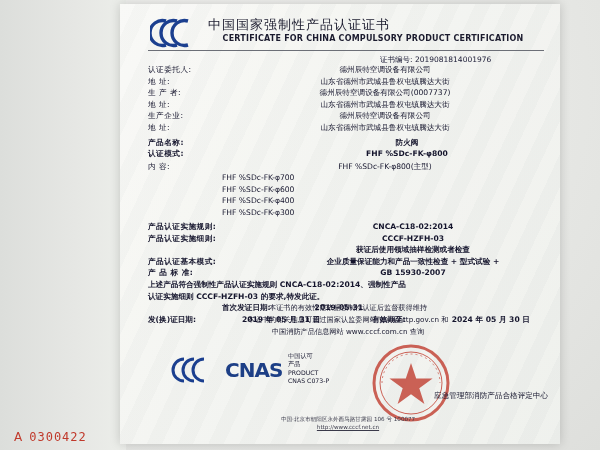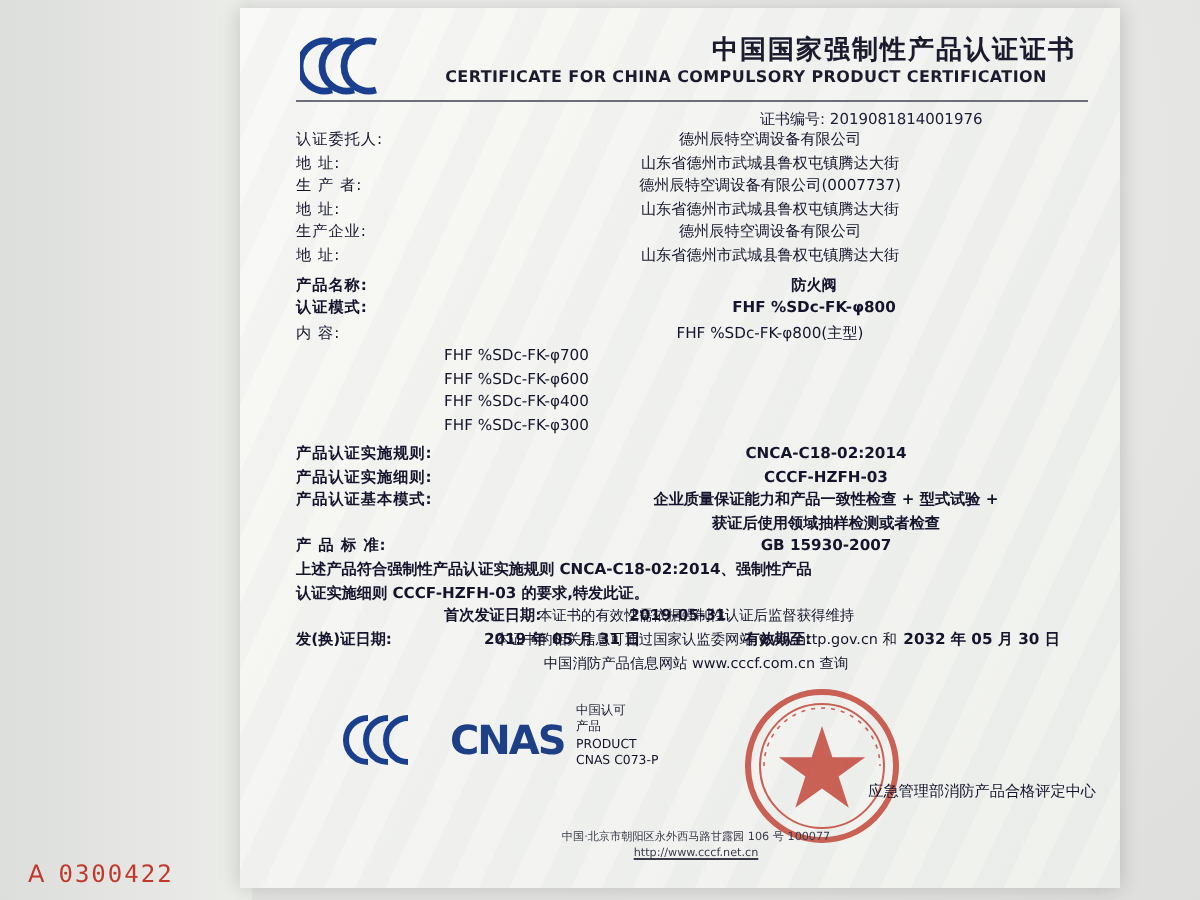--- a/index.html
+++ b/index.html
@@ -28,21 +28,21 @@
     position:absolute;left:0;top:0;width:126px;height:450px;
     background:linear-gradient(90deg,#dcdedb 0%,#e6e7e4 60%,#eceeea 100%);
   }
   
   .ccc-logo{
     position:absolute;left:150px;top:14px;width:48px;height:38px;
   }
   .ccc-logo svg{display:block}
   .title-zh{
     position:absolute;left:208px;top:16px;width:330px;
-    text-align:right;font-size:13px;font-weight:bold;color:#1b1b2e;
+    text-align:left;font-size:13px;font-weight:normal;color:#1b1b2e;
     letter-spacing:1px;
   }
   .title-en{
     position:absolute;left:208px;top:34px;width:330px;
     text-align:center;font-size:8px;font-weight:bold;color:#1b1b2e;
     letter-spacing:.2px;
   }
   .rule{
     position:absolute;left:148px;top:50px;width:396px;height:1px;
     background:#6c6f77;
@@ -174,45 +174,45 @@
     <div class="spacer3"></div>
     <div class="row bold">
         <span class="lbl w86">产品认证实施规则:</span>
         <span class="val">CNCA-C18-02:2014</span>
       </div>
     <div class="row bold">
         <span class="lbl w86">产品认证实施细则:</span>
         <span class="val">CCCF-HZFH-03</span>
       </div>
     <div class="row bold">
+        <span class="lbl w86"></span>
+        <span class="val">获证后使用领域抽样检测或者检查</span>
+      </div>
+    <div class="row bold">
         <span class="lbl w86">产品认证基本模式:</span>
         <span class="val">企业质量保证能力和产品一致性检查 + 型式试验 +</span>
-      </div>
-    <div class="row bold">
-        <span class="lbl w86"></span>
-        <span class="val">获证后使用领域抽样检测或者检查</span>
       </div>
     <div class="row bold">
         <span class="lbl w86">产  品  标  准:</span>
         <span class="val">GB 15930-2007</span>
       </div>
 
     <div class="bold">上述产品符合强制性产品认证实施规则 CNCA-C18-02:2014、强制性产品</div>
     <div class="bold">认证实施细则 CCCF-HZFH-03 的要求,特发此证。</div>
 
     <div class="row bold indent" style="padding-left:74px;">
       <span>首次发证日期:</span>
       <span>2019-05-31</span>
     </div>
 
     <div class="row bold">
       <span>发(换)证日期:</span>
       <span style="margin:0 8px 0 2px;">2019 年 05 月 31 日</span>
       <span>有效期至:</span>
-      <span style="margin-left:2px;">2032 年 05 月 30 日</span>
+      <span style="margin-left:2px;">2024 年 05 月 30 日</span>
     </div>
   </div>
 
   <div class="notes">
     <div>本证书的有效性需依据强制性认证后监督获得维持</div>
     <div>本证书的相关信息可通过国家认监委网站 www.http.gov.cn 和</div>
     <div>中国消防产品信息网站 www.cccf.com.cn 查询</div>
   </div>
 
   <div class="ccc-bottom">

